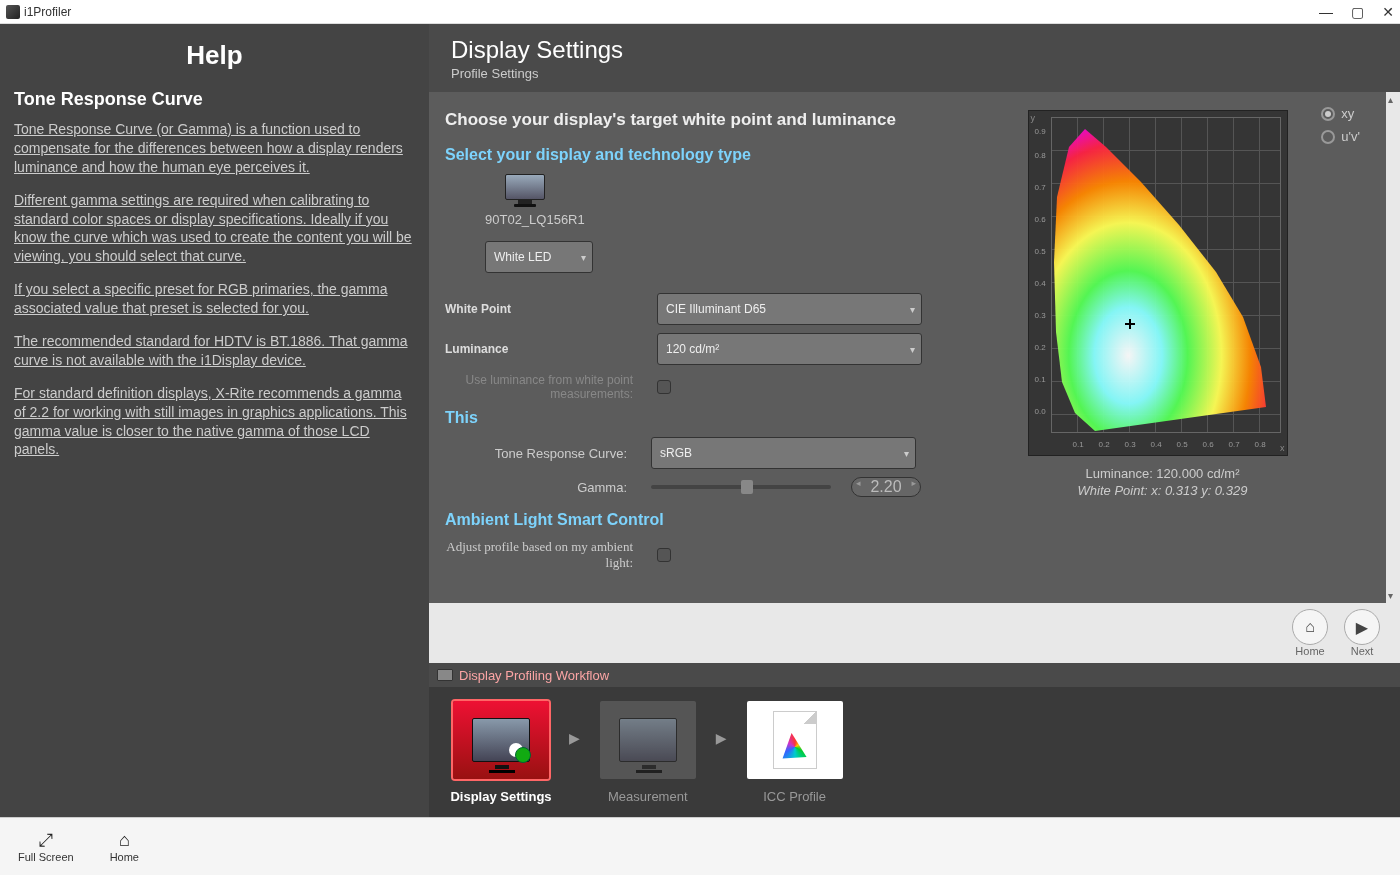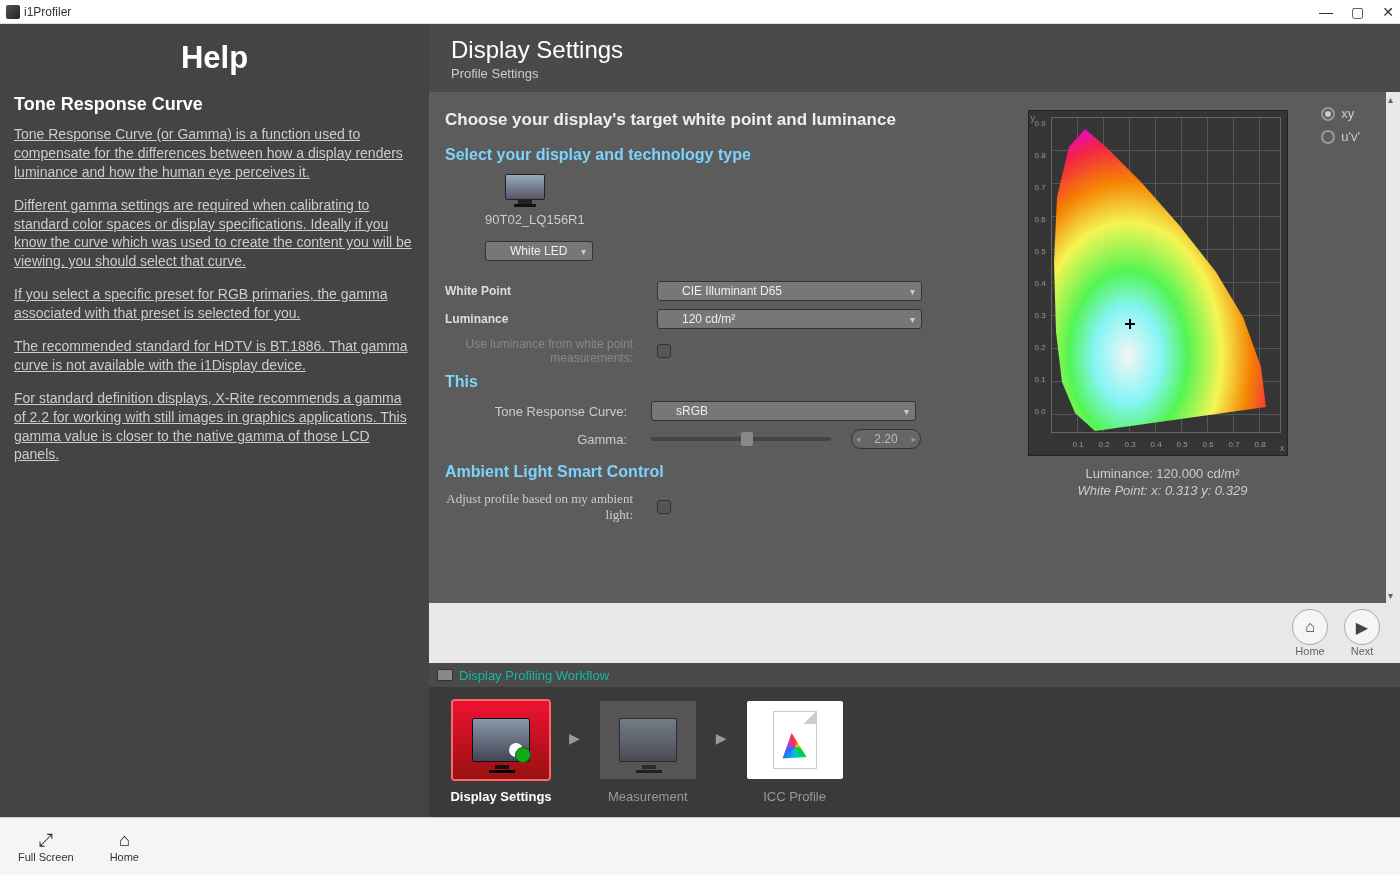--- a/index.html
+++ b/index.html
@@ -8,21 +8,21 @@
   
   .titlebar { height: 24px; background: #fff; display: flex; align-items: center; justify-content: space-between; padding: 0 6px; border-bottom: 1px solid #ddd; }
   .titlebar-left { display: flex; align-items: center; gap: 4px; font-size: 12px; color: #333; }
   .titlebar-icon { width: 14px; height: 14px; background: linear-gradient(135deg,#555,#222); border-radius: 2px; }
   .titlebar-buttons { display: flex; gap: 18px; align-items: center; }
   .tb-btn { font-size: 14px; color: #333; cursor: pointer; }
 
   
   .main { display: flex; height: 793px; }
   .help-panel { width: 429px; background: #444; color: #fff; padding: 16px 14px; }
-  .help-title { font-size: 31px; font-weight: bold; text-align: center; margin-bottom: 18px; }
+  .help-title { font-size: 26px; font-weight: bold; text-align: center; margin-bottom: 18px; }
   .help-subtitle { font-size: 18px; font-weight: bold; margin-bottom: 10px; }
   .help-para { font-size: 14px; color: #ccc; margin-bottom: 14px; line-height: 1.35; text-decoration: underline; }
 
   .right-side { flex: 1; display: flex; flex-direction: column; background:#5c5c5c; }
 
   .header-strip { height: 68px; background: #4a4a4a; padding: 12px 22px; color: #fff; }
   .header-title { font-size: 24px; }
   .header-sub { font-size: 13px; color: #ccc; margin-top: 2px; }
 
   .content { flex:1; display:flex; background:#5c5c5c; position:relative; }
@@ -30,34 +30,34 @@
   .content-title { font-weight:bold; font-size:17px; color:#eee; margin-bottom:16px; }
   .section-bold { font-weight:bold; color:#7dd3fc; margin-bottom:10px; font-size:16px;}
 
   .display-card { width:120px; text-align:center; margin:0 auto 14px 0; padding-left:40px; }
   .monitor-icon { width:40px; height:34px; margin:0 auto 4px; }
   .monitor-screen{ width:40px;height:26px;background:linear-gradient(#9ab,#556);border:1px solid #222;border-radius:2px;}
   .monitor-stand{ width:14px;height:4px;background:#222;margin:0 auto;}
   .monitor-base{ width:22px;height:3px;background:#111;margin:0 auto;border-radius:1px;}
   .display-name { color:#ccc; font-size:13px;}
 
-  .dropdown { background:#777; border:1px solid #333; border-radius:3px; color:#eee; font-size:12px; padding:2px 20px 2px 24px; height:20px; position:relative; cursor:pointer; display:inline-flex; align-items:center;}
+  .dropdown { background:#777; border:1px solid #333; border-radius:3px; color:#eee; font-size:12px; padding:2px 20px 2px 8px; height:32px; position:relative; cursor:pointer; display:inline-flex; align-items:center;}
   .dropdown::after { content:'▾'; position:absolute; right:6px; font-size:10px; color:#ccc;}
   .dd-sm { width:108px; margin-left:40px;}
   .dd-lg { width:265px; }
 
   .row { display:flex; align-items:center; margin-bottom:8px; gap:16px;}
   .row-label { width:190px; text-align:right; padding-right:8px; font-size:13px;}
   .row-label-left { font-weight:bold; color:#ddd; width:196px; font-size:12px;}
   .muted { color:#888; font-size:12px;}
   .checkbox { width:14px; height:14px; background:#555; border:1px solid #333; border-radius:3px;}
 
   .slider-track { width:180px; height:4px; background:#444; border-radius:2px; position:relative;}
   .slider-thumb { position:absolute; top:-5px; left:90px; width:12px; height:14px; background:#888; border-radius:2px;}
-  .gamma-val { width:70px; height:20px; background:#666; border:1px solid #333; border-radius:10px; display:flex; align-items:center; justify-content:center; font-size:12px; color:#bbb; margin-left:4px; position:relative;}
+  .gamma-val { width:70px; height:20px; background:#666; border:1px solid #333; border-radius:10px; display:flex; justify-content:center; font-size:16px; color:#bbb; margin-left:4px; position:relative;}
   .gamma-val::before{content:'◂';position:absolute;left:4px;font-size:9px;color:#999;}
   .gamma-val::after{content:'▸';position:absolute;right:4px;font-size:9px;color:#999;}
 
   
   .chart-panel { flex:1; padding:18px 34px 0 10px; position:relative; }
   .radio-group { position:absolute; top:14px; right:40px; display:flex; flex-direction:column; gap:8px; color:#ccc; font-size:13px; }
   .radio-row { display:flex; align-items:center; gap:6px; cursor:pointer;}
   .radio { width:14px;height:14px;border:2px solid #999;border-radius:50%;display:flex;align-items:center;justify-content:center;}
   .radio.checked::after{content:'';width:6px;height:6px;background:#ccc;border-radius:50%;}
 
@@ -80,21 +80,21 @@
   .scrollbar-hint{position:absolute;right:0;top:0;width:14px;height:100%;background:#e8e8e8;}
   .scroll-up{position:absolute;top:2px;left:2px;font-size:10px;color:#666;}
   .scroll-down{position:absolute;bottom:2px;left:2px;font-size:10px;color:#666;}
 
   
   .nav-strip { height:60px; background:#e8e8e8; display:flex; justify-content:flex-end; align-items:center; padding:0 20px; gap:16px;}
   .nav-btn { display:flex; flex-direction:column; align-items:center; color:#666; font-size:11px; cursor:pointer;}
   .nav-circle{ width:36px;height:36px;border:1px solid #aaa;border-radius:50%;display:flex;align-items:center;justify-content:center;font-size:16px;color:#444;background:#f5f5f5;}
 
   
-  .workflow-header{ height:24px; background:#4a4a4a; color:#14b8a6; font-size:13px; display:flex; align-items:center; padding-left:8px; gap:6px;}
+  .workflow-header{ height:24px; background:#4a4a4a; color:#fca5a5; font-size:13px; display:flex; align-items:center; padding-left:8px; gap:6px;}
   .wf-mon{width:16px;height:12px;background:#888;border:1px solid #333;border-radius:1px;}
   .workflow-body{ background:#3a3a3a; display:flex; align-items:center; padding:6px 16px 6px 16px; height:130px; gap:12px; }
   .wf-item{ display:flex; flex-direction:column; align-items:center; width:112px; color:#999;}
   .wf-thumb{ width:96px;height:78px;border-radius:2px;display:flex;align-items:center;justify-content:center; background:#555;}
   .wf-thumb.active{ background:linear-gradient(#e13,#911); box-shadow:0 0 0 2px #f66;}
   .wf-thumb.icc{ background:#fff;}
   .wf-label{ margin-top:10px; font-size:13px;}
   .wf-label.active{ color:#fff; font-weight:bold;}
   .wf-arrow{color:#999;font-size:14px;align-self:center;margin-top:-28px;}
   .monitor-big{width:58px;height:44px;background:linear-gradient(#89a,#445);border:1px solid #111;border-radius:2px;position:relative;}
@@ -126,21 +126,21 @@
   </div>
 </div>
 
 <div class="main">
 
   <div class="help-panel">
     <div class="help-title">Help</div>
     <div class="help-subtitle">Tone Response Curve</div>
     <p class="help-para">Tone Response Curve (or Gamma) is a function used to compensate for the differences between how a display renders luminance and how the human eye perceives it.</p>
     <p class="help-para">Different gamma settings are required when calibrating to standard color spaces or display specifications. Ideally if you know the curve which was used to create the content you will be viewing, you should select that curve.</p>
-    <p class="help-para">If you select a specific preset for RGB primaries, the gamma associated with that preset is selected for you.</p>
+    <p class="help-para">If you select a specific preset for RGB primaries, the gamma associated value that preset is selected for you.</p>
     <p class="help-para">The recommended standard for HDTV is BT.1886. That gamma curve is not available with the i1Display device.</p>
     <p class="help-para">For standard definition displays, X-Rite recommends a gamma of 2.2 for working with still images in graphics applications. This gamma value is closer to the native gamma of those LCD panels.</p>
   </div>
 
   <div class="right-side">
     <div class="header-strip">
       <div class="header-title">Display Settings</div>
       <div class="header-sub">Profile Settings</div>
     </div>
 
@@ -231,21 +231,21 @@
                 <stop offset="72%" stop-color="#f80"></stop>
                 <stop offset="88%" stop-color="#f24"></stop>
                 <stop offset="100%" stop-color="#e0e"></stop>
               </radialGradient>
             </defs>
             <path d="M44 314 L24 296 L11 265 L5 215 L3 145 L6 80 L18 30 L34 12 L55 30 L90 65 L128 108 L165 155 L192 200 L210 250 L215 290 Z" fill="url(#spec)" opacity="0.95"></path>
           </svg>
           <div class="wp-marker"></div>
           <span class="axis-y">y</span>
           <span class="axis-x">x</span>
-          <span class="ytick" style="top:8px">0.9</span>
+          <span class="ytick" style="top:16px">0.9</span>
               <span class="ytick" style="top:40px">0.8</span>
               <span class="ytick" style="top:72px">0.7</span>
               <span class="ytick" style="top:104px">0.6</span>
               <span class="ytick" style="top:136px">0.5</span>
               <span class="ytick" style="top:168px">0.4</span>
               <span class="ytick" style="top:200px">0.3</span>
               <span class="ytick" style="top:232px">0.2</span>
               <span class="ytick" style="top:264px">0.1</span>
               <span class="ytick" style="top:296px">0.0</span>
           <span class="xtick" style="left:44px">0.1</span>

